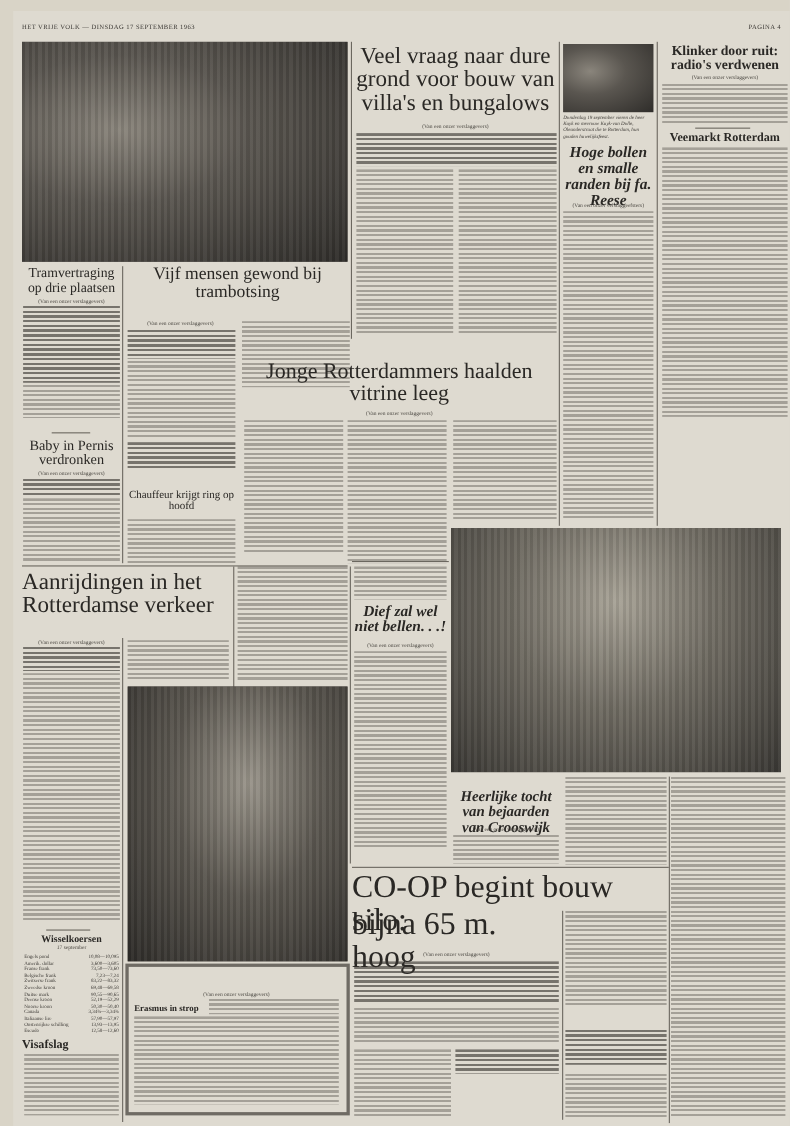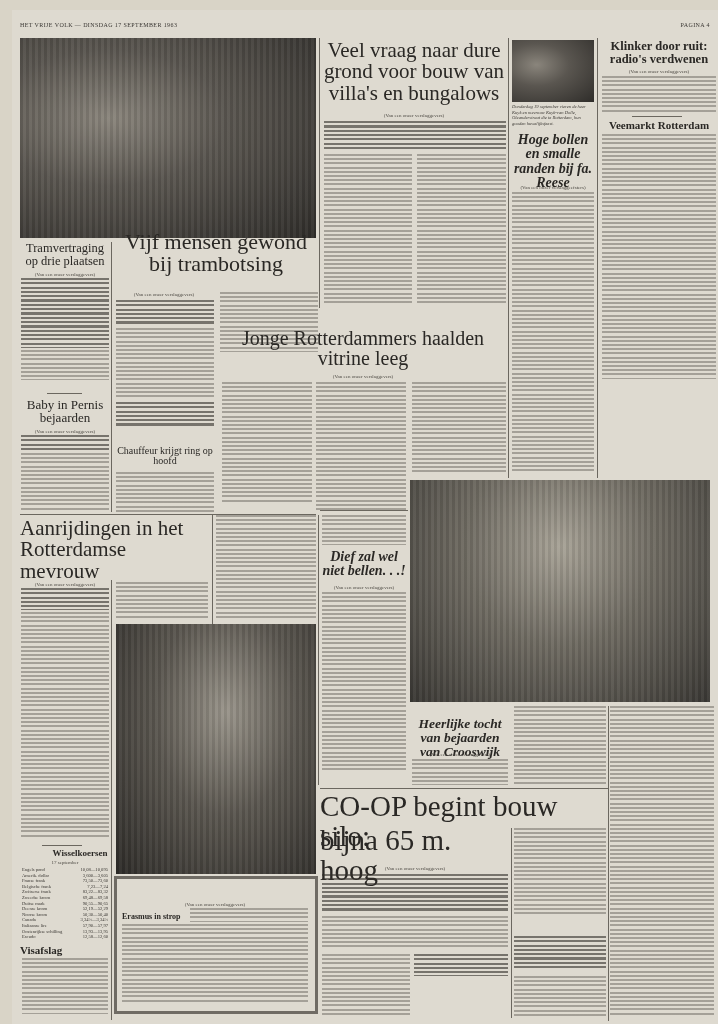--- a/index.html
+++ b/index.html
@@ -64,48 +64,48 @@
   <div class="hl it" style="left:498px;top:123px;width:86px;font-size:14px;font-weight:bold;">Hoge bollen en smalle randen bij fa. Reese</div>
   <div class="by" style="left:498px;top:175px;width:86px;">(Van een onzer verslaggeefsters)</div>
   <div class="txt" style="left:500px;top:182px;width:82px;height:280px;"></div>
 
   <div class="hl" style="left:8px;top:232px;width:90px;font-size:12.5px;">Tramvertraging op drie plaatsen</div>
   <div class="by" style="left:8px;top:262px;width:90px;">(Van een onzer verslaggevers)</div>
   <div class="txt bold" style="left:9px;top:268px;width:88px;height:70px;"></div>
   <div class="txt" style="left:9px;top:340px;width:88px;height:30px;"></div>
   <div class="rule" style="left:99px;top:232px;width:1px;height:270px;"></div>
 
-  <div class="hl" style="left:102px;top:221px;width:204px;font-size:22px;">Vijf mensen gewond bij trambotsing</div>
+  <div class="hl" style="left:102px;top:232px;width:204px;font-size:16px;">Vijf mensen gewond bij trambotsing</div>
   <div class="by" style="left:102px;top:282px;width:100px;">(Van een onzer verslaggevers)</div>
   <div class="txt bold" style="left:104px;top:290px;width:98px;height:26px;"></div>
   <div class="txt" style="left:104px;top:318px;width:98px;height:70px;"></div>
   <div class="txt bold" style="left:104px;top:392px;width:98px;height:26px;"></div>
   <div class="txt" style="left:208px;top:282px;width:98px;height:60px;"></div>
   <div class="hl" style="left:104px;top:436px;width:98px;font-size:10px;">Chauffeur krijgt ring op hoofd</div>
   <div class="txt" style="left:104px;top:462px;width:98px;height:40px;"></div>
 
   <div class="hl" style="left:208px;top:318px;width:286px;font-size:20px;">Jonge Rotterdammers haalden vitrine leeg</div>
   <div class="by" style="left:208px;top:364px;width:286px;">(Van een onzer verslaggevers)</div>
   <div class="txt" style="left:210px;top:372px;width:90px;height:120px;"></div>
   <div class="txt" style="left:304px;top:372px;width:90px;height:130px;"></div>
   <div class="txt" style="left:400px;top:372px;width:94px;height:90px;"></div>
 
   <div class="rule" style="left:35px;top:383px;width:35px;height:1px;"></div>
-  <div class="hl" style="left:8px;top:388px;width:90px;font-size:13px;">Baby in Pernis bejaarden</div>
+  <div class="hl" style="left:8px;top:388px;width:90px;font-size:13px;">Baby in Pernis verdronken</div>
   <div class="by" style="left:8px;top:419px;width:90px;">(Van een onzer verslaggevers)</div>
   <div class="txt bold" style="left:9px;top:425px;width:88px;height:16px;"></div>
   <div class="txt" style="left:9px;top:443px;width:88px;height:58px;"></div>
 
   <div class="photo" style="left:398px;top:470px;width:300px;height:222px;">
     <div class="g" style="background:radial-gradient(ellipse at 50% 30%,#a8a397 0,#6f6b62 45%,#3a3834 100%);"></div>
       <div class="g2"></div>
   </div>
 
   <div class="rule" style="left:8px;top:504px;width:296px;height:1px;"></div>
-  <div class="hl" style="left:8px;top:508px;width:180px;font-size:21px;text-align:left;">Aanrijdingen in het Rotterdamse mevrouw</div>
+  <div class="hl" style="left:8px;top:508px;width:180px;font-size:21px;text-align:left;">Aanrijdingen in het Rotterdamse verkeer</div>
   <div class="by" style="left:8px;top:572px;width:90px;">(Van een onzer verslaggevers)</div>
   <div class="txt bold" style="left:9px;top:578px;width:88px;height:22px;"></div>
   <div class="txt" style="left:9px;top:602px;width:88px;height:225px;"></div>
   <div class="txt" style="left:104px;top:572px;width:92px;height:38px;"></div>
   <div class="rule" style="left:99px;top:570px;width:1px;height:440px;"></div>
   <div class="rule" style="left:200px;top:505px;width:1px;height:110px;"></div>
 
   <div class="txt" style="left:204px;top:505px;width:100px;height:105px;"></div>
 
   <div class="photo" style="left:104px;top:614px;width:200px;height:250px;">
@@ -134,21 +134,21 @@
   <div class="txt bold" style="left:310px;top:864px;width:186px;height:38px;"></div>
   <div class="txt" style="left:310px;top:906px;width:186px;height:34px;"></div>
   <div class="txt" style="left:310px;top:944px;width:88px;height:62px;"></div>
   <div class="txt bold" style="left:402px;top:944px;width:94px;height:22px;"></div>
   <div class="txt" style="left:502px;top:818px;width:92px;height:88px;"></div>
   <div class="txt bold" style="left:502px;top:926px;width:92px;height:32px;"></div>
   <div class="txt" style="left:502px;top:966px;width:92px;height:40px;"></div>
   <div class="rule" style="left:499px;top:818px;width:1px;height:190px;"></div>
 
   <div class="rule" style="left:30px;top:835px;width:40px;height:1px;"></div>
-  <div class="small-hl" style="left:23px;top:838px;width:90px;text-align:center;font-size:9px;">Wisselkoersen</div>
+  <div class="small-hl" style="left:8px;top:838px;width:90px;text-align:center;font-size:9px;">Wisselkoersen</div>
   <div class="by" style="left:8px;top:850px;width:90px;">17 september</div>
   <div class="abs" style="left:10px;top:857px;width:86px;">
     <div class="tab-row">
         <span>Engels pond</span>
         <span>10,08—10,095</span>
       </div>
     <div class="tab-row">
         <span>Amerik. dollar</span>
         <span>3,600—3,605</span>
       </div>

